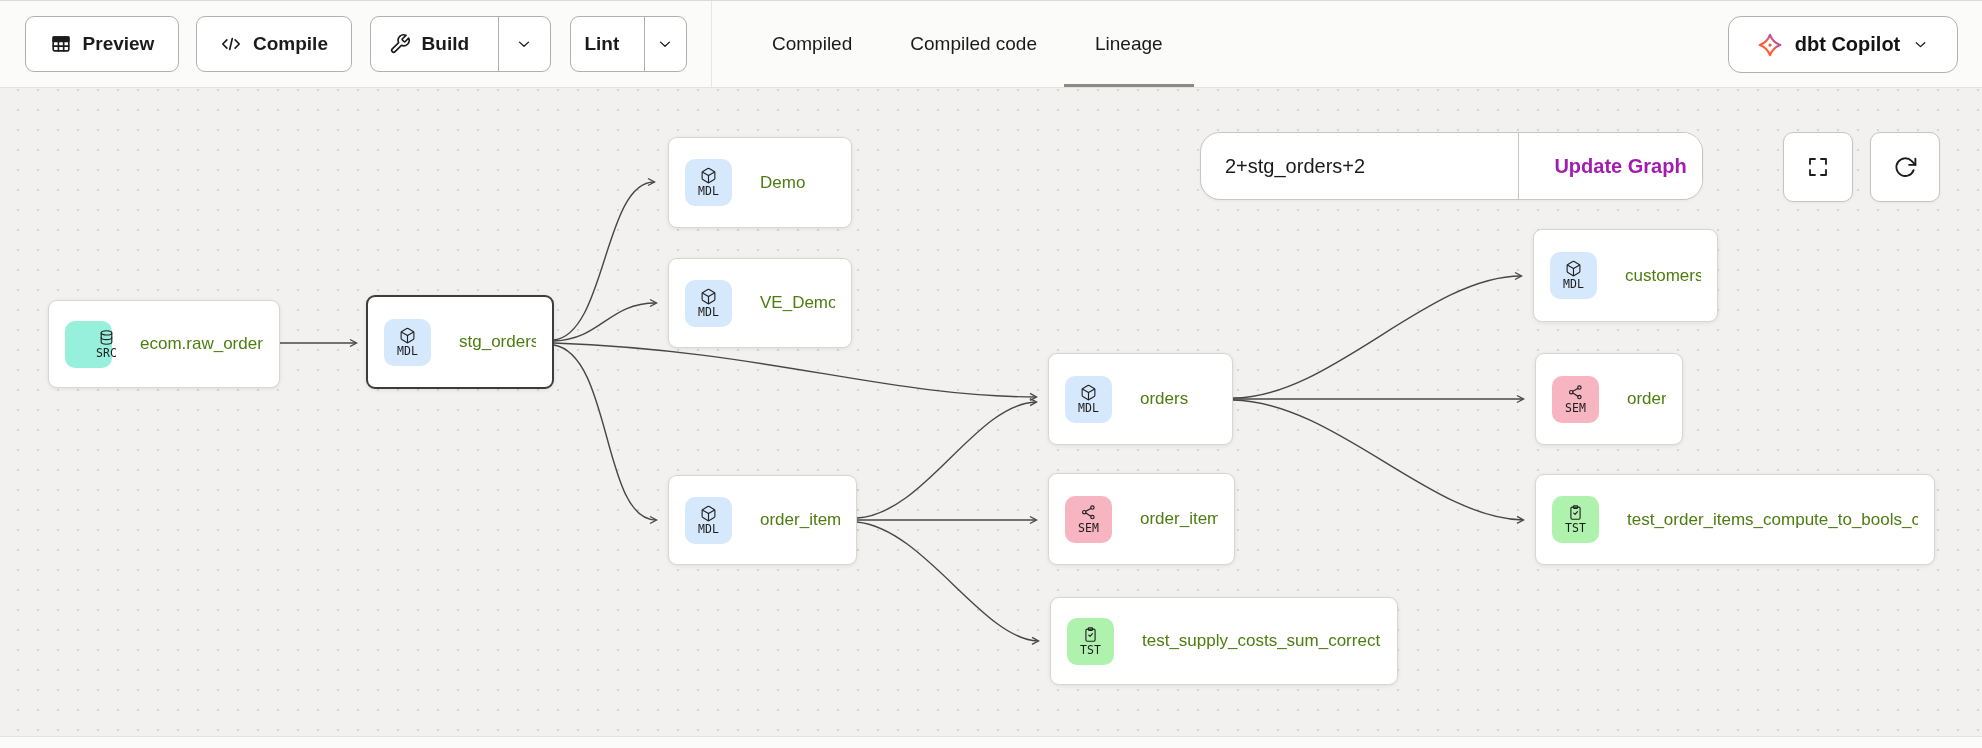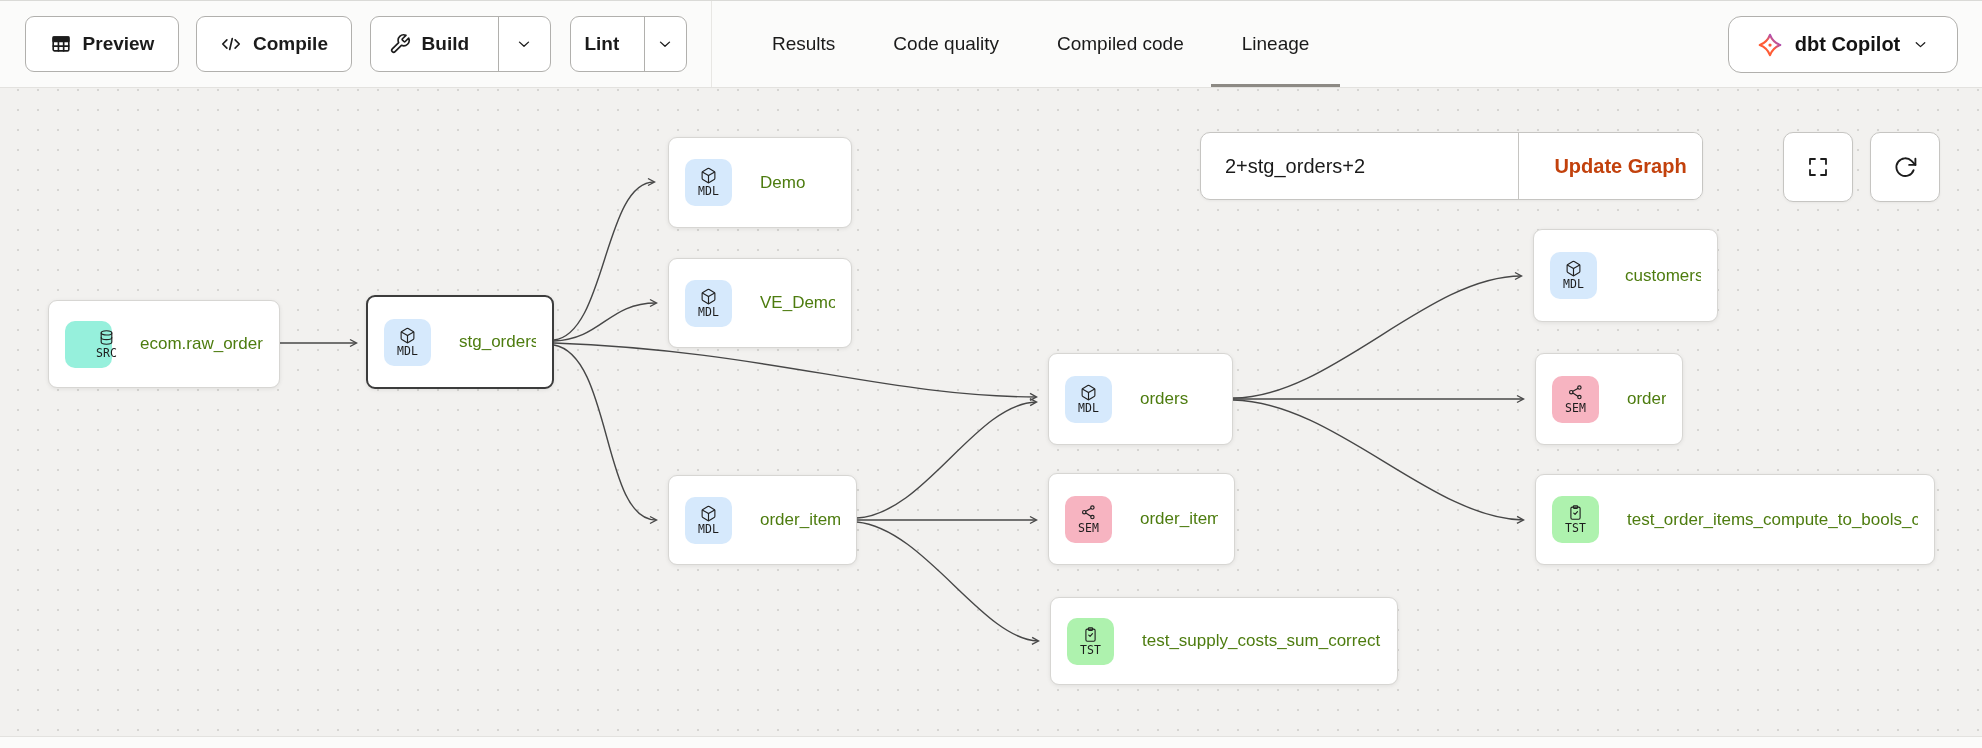--- a/index.html
+++ b/index.html
@@ -52,27 +52,27 @@
     flex-direction:column; align-items:center; justify-content:center; gap:2px;
     flex:none; }
   .badge svg { width:17px; height:17px; }
   .bcode { font-family:"DejaVu Sans Mono", monospace; font-size:11.5px;
     color:#1c1c1c; line-height:1; }
   .t-src { background:#96f0dc;padding-left:36px; } .t-mdl { background:#d6e9fc; }
   .t-sem { background:#f7b4c1; } .t-tst { background:#aef2ae; }
   .nlabel { font-size:17px; color:#4d7c0f; white-space:nowrap; overflow:hidden; }
 
   #selector { position:absolute; left:1200px; top:44px; width:503px; height:68px;
-    background:#fff; border:1px solid #c6c5c2; border-radius:10px; display:flex;
+    background:#fff; border:1px solid #c6c5c2; border-radius:20px; display:flex;
     box-shadow:0 1px 3px rgba(0,0,0,.05); overflow:hidden; }
   #selector-input { flex:1; border:none; outline:none; font-size:20px; color:#1a1a1a;
     padding:0 0 0 24px; font-family:"Liberation Sans", sans-serif; background:transparent; }
   #update-graph { width:184px; border-left:1px solid #c6c5c2; display:flex;
     align-items:center; justify-content:center; font-size:20px; font-weight:600;
-    color:#c2410c; cursor:pointer; background:#fff;padding-left:20px; }
+    color:#a21caf; cursor:pointer; background:#fff;padding-left:20px; }
   .icon-btn { position:absolute; top:44px; width:70px; height:70px; background:#fff;
     border:1px solid #c6c5c2; border-radius:10px; display:flex; align-items:center;
     justify-content:center; box-shadow:0 1px 3px rgba(0,0,0,.05); cursor:pointer; }
 
   .ic { stroke:#1c1c1c; stroke-width:1.8; fill:none; stroke-linecap:round;
     stroke-linejoin:round; }
   .bic { stroke:#222; stroke-width:1.6; fill:none; stroke-linecap:round;
     stroke-linejoin:round; }
 </style>
 </head>
@@ -124,24 +124,21 @@
         <svg class="ic" width="18" height="18" viewBox="0 0 24 24">
           <polyline points="6,9.5 12,15 18,9.5"></polyline>
         </svg>
       </div>
     </div>
 
     <div class="hdr-divider"></div>
 
     <div id="tabs">
       <div class="tab">
-        <span>Results</span>
-      </div>
-      <div class="tab">
-        <span>Code quality</span>
+        <span>Compiled</span>
       </div>
       <div class="tab">
         <span>Compiled code</span>
       </div>
       <div class="tab active">
         <span>Lineage</span>
       </div>
     </div>
 
     <button id="copilot-btn">

